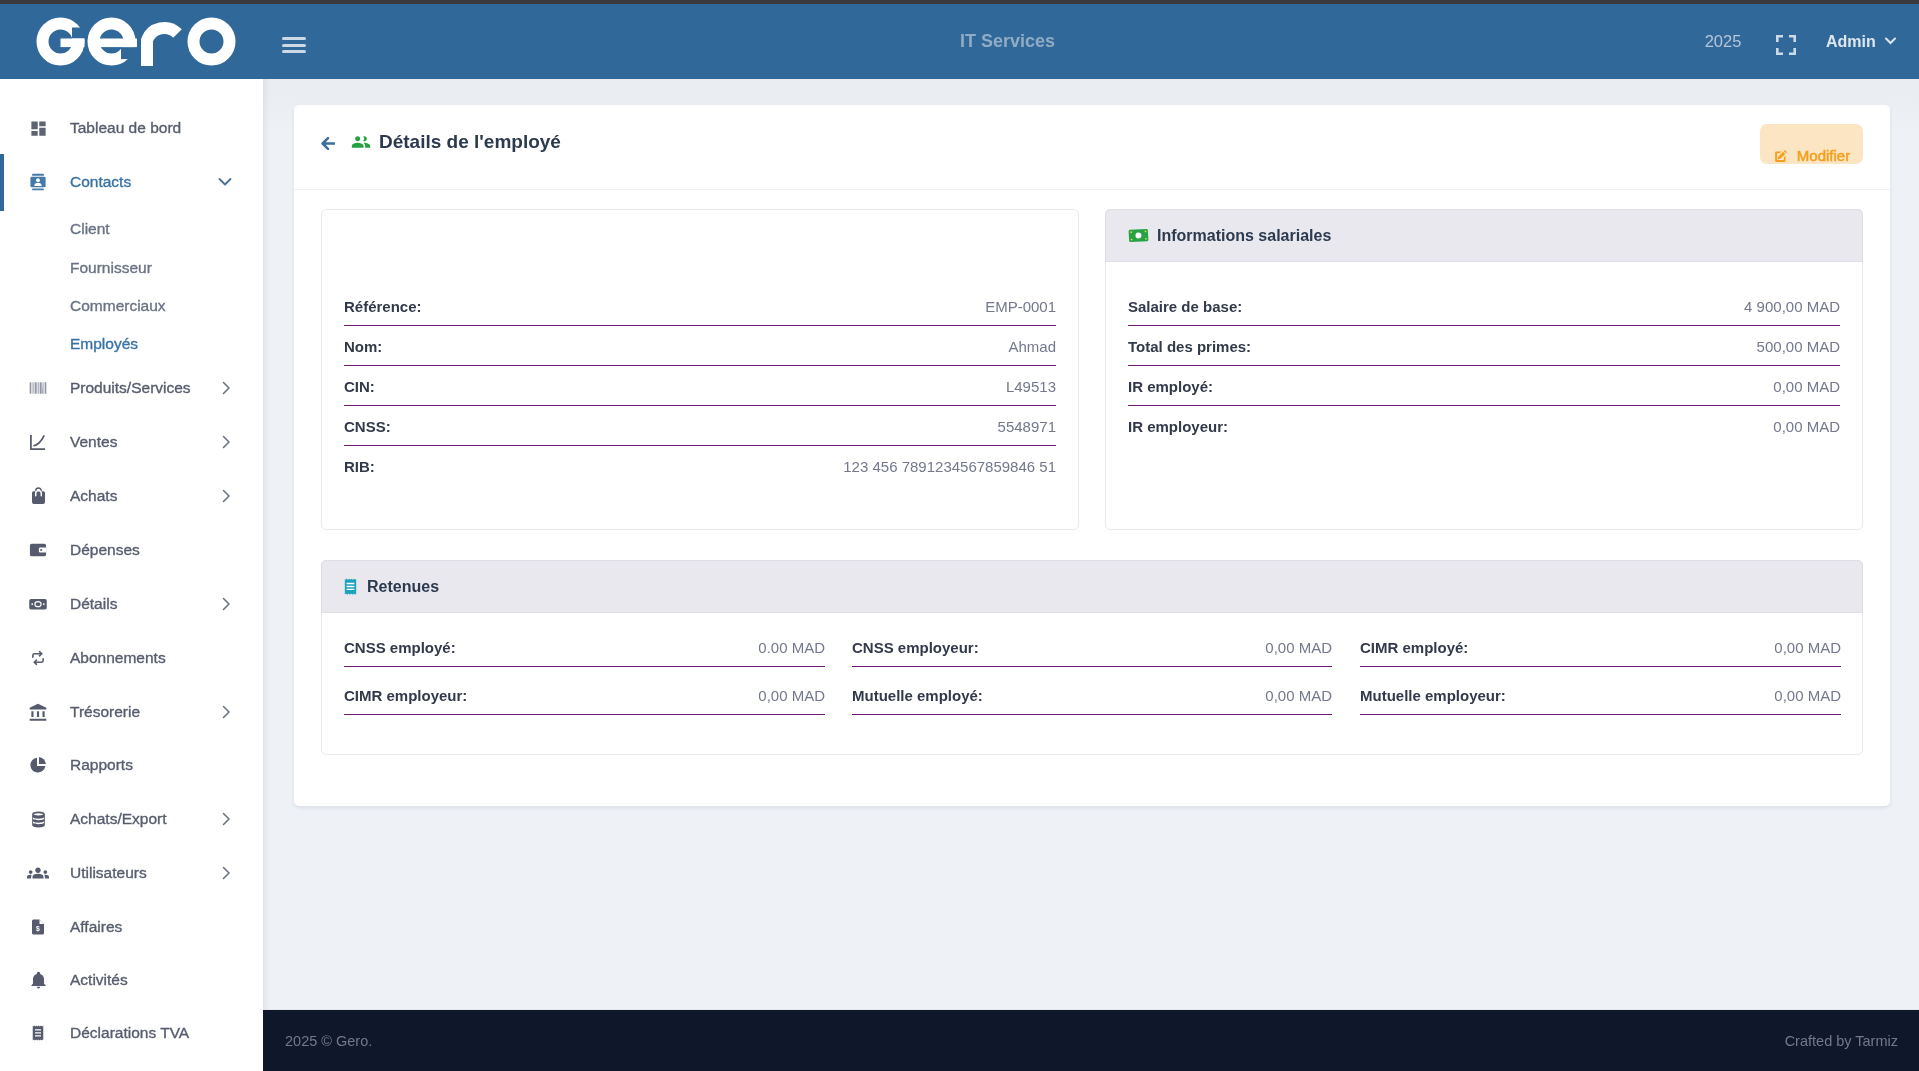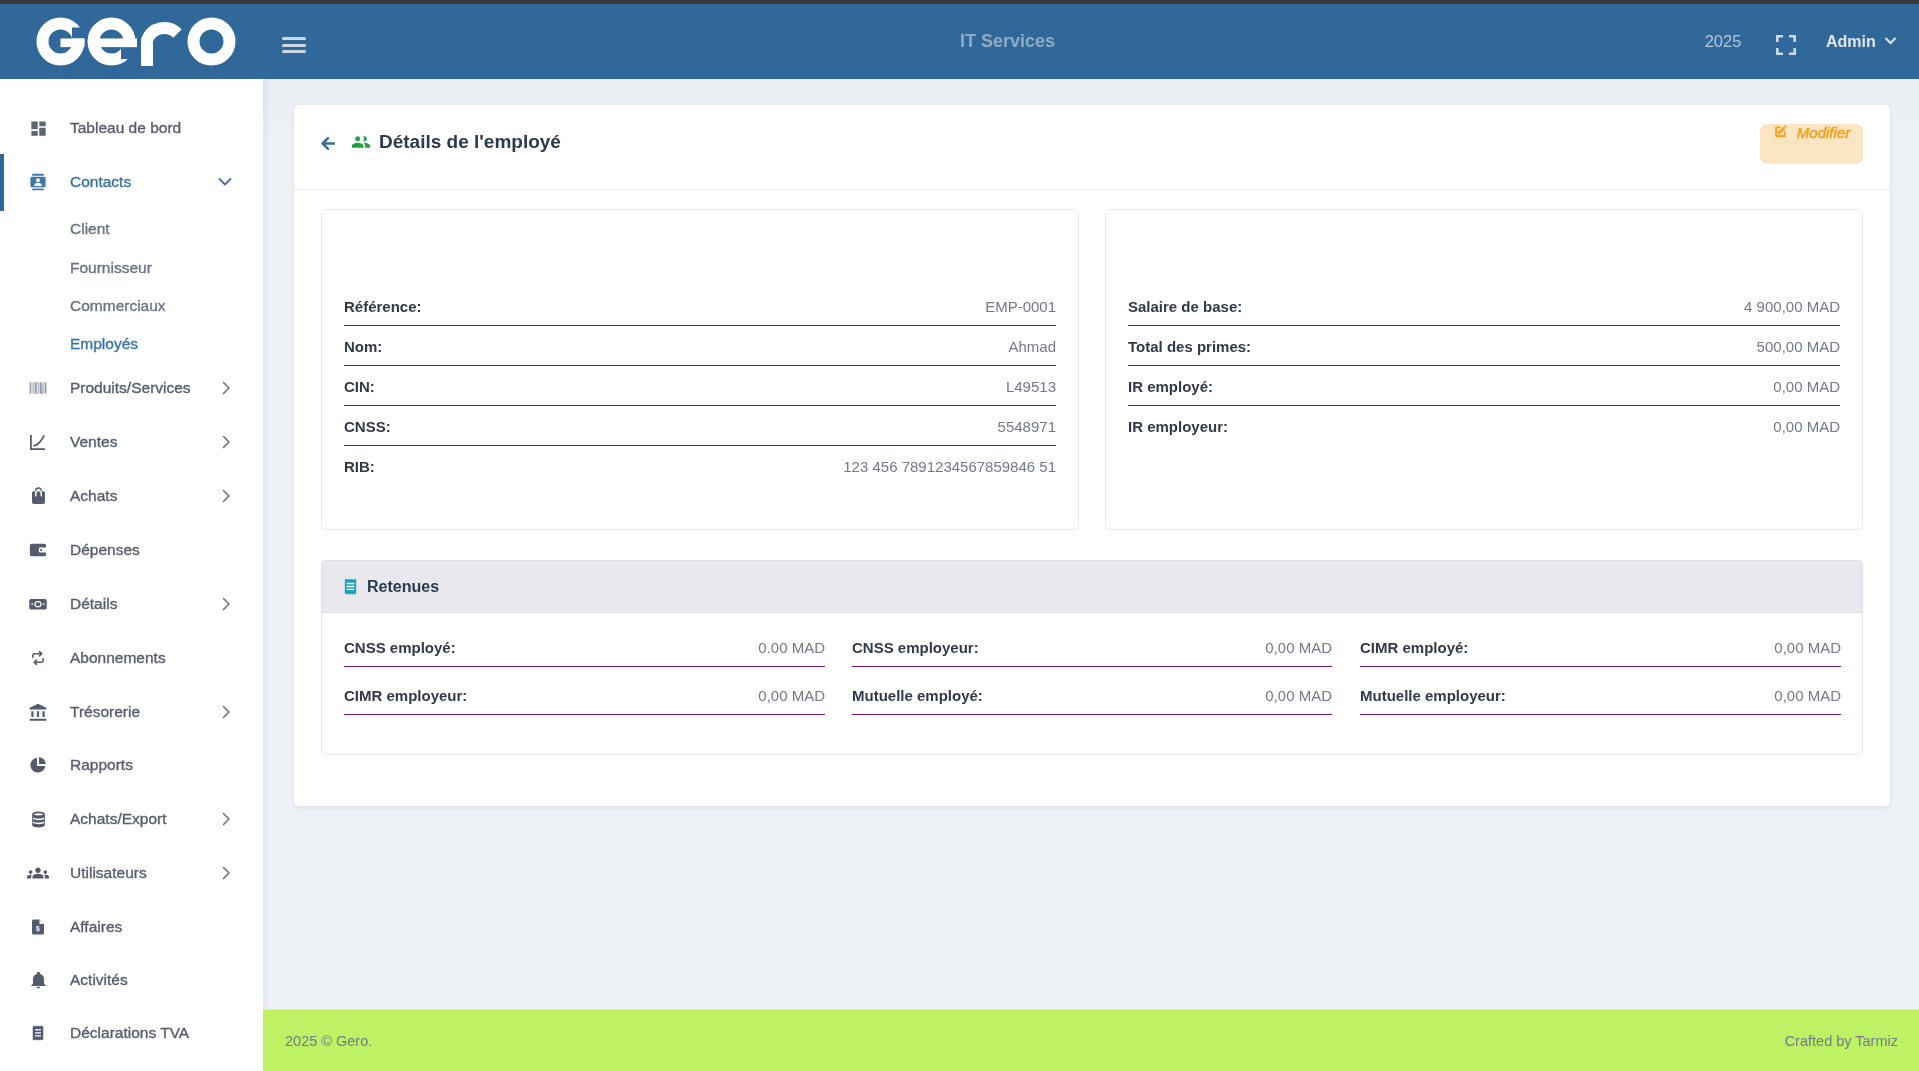--- a/index.html
+++ b/index.html
@@ -21,30 +21,30 @@
 .mi .chev { position:absolute; left:222px; top:50%; transform:translateY(-50%); display:flex; }
 .sub .txt { color:#6a7385; }
 .blue .txt { color:#3873a6; }
 #actbar { left:0; top:154px; width:4px; height:57px; background:#31689a; }
 #content { left:263px; top:79px; width:1656px; height:992px; background:linear-gradient(#e9edf2, #eef1f6 55px); box-shadow:inset 7px 0 7px -6px rgba(30,40,60,.10); }
 #card { position:absolute; left:294px; top:105px; width:1596px; height:701px; background:#fff; border-radius:5px; box-shadow:0 2px 4px rgba(15,34,58,.08); }
 #cardhead { position:absolute; left:0; top:0; width:1596px; height:85px; border-bottom:1px solid #eff1f5; }
 #backarrow { position:absolute; left:27px; top:31px; }
 #titleico { position:absolute; left:57px; top:27px; }
 #ptitle { position:absolute; left:85px; top:26px; font-size:19px; font-weight:bold; color:#2b3a4e; }
-#modbtn { position:absolute; left:1466px; top:19px; width:103px; height:40px; background:#fce5c3; border-radius:7px; color:#f3a01e; font-size:15px; -webkit-text-stroke:0.5px currentColor; display:flex; align-items:flex-start; justify-content:center; gap:9px;font-style:italic; }
+#modbtn { position:absolute; left:1466px; top:19px; width:103px; height:40px; background:#fce5c3; border-radius:7px; color:#f3a01e; font-size:15px; -webkit-text-stroke:0.5px currentColor; display:flex; align-items:flex-end; justify-content:center; gap:9px; }
 .icard { position:absolute; background:#fff; border:1px solid #e9eaf0; border-radius:5px; }
 .ichead { position:absolute; left:-1px; top:-1px; right:-1px; height:53px; background:#e8e8ee; border:1px solid #dddfe6; border-radius:5px 5px 0 0; display:flex; align-items:center; }
 .ichead .hico { display:flex; margin-left:22px; }
 .ichead .htxt { font-size:16px; font-weight:bold; color:#2b3a4e; margin-left:8px; }
 .row2 { position:absolute; height:40px; }
 .row2 .lab { position:absolute; left:0; top:50%; transform:translateY(-50%); font-weight:bold; font-size:15px; color:#32394a; white-space:nowrap; }
 .row2 .val { position:absolute; right:0; top:50%; transform:translateY(-50%); font-size:15px; color:#74788d; white-space:nowrap; }
 .row2.bb { border-bottom:1px solid #701a75; }
-#footer { position:absolute; left:263px; top:1009px; width:1656px; height:62px; background:#bef264; border-top:1px solid #e2e5ea; }
+#footer { position:absolute; left:263px; top:1009px; width:1656px; height:62px; background:#0f172a; border-top:1px solid #e2e5ea; }
 #footer .fl { position:absolute; left:22px; top:50%; transform:translateY(-50%); font-size:14.5px; color:#74788d; }
 #footer .fr { position:absolute; right:21px; top:50%; transform:translateY(-50%); font-size:14.5px; color:#74788d; }
 </style>
 </head>
 <body>
 <div id="topstrip" class="abs"></div>
 <div id="navbar" class="abs">
   <div id="logo" class="abs"><svg width="263" height="75" viewBox="0 0 263 75">
 <g stroke="#fff" stroke-width="12" fill="none">
 <circle cx="60.5" cy="37.5" r="18"></circle>
@@ -300,20 +300,35 @@
 <div class="row2 bb" style="left:22px; right:22px; top:196px">
         <div class="lab">CNSS:</div>
         <div class="val">5548971</div>
       </div>
 <div class="row2" style="left:22px; right:22px; top:236px">
         <div class="lab">RIB:</div>
         <div class="val">123 456 7891234567859846 51</div>
       </div>
   </div>
   <div class="icard" style="left:811px; top:104px; width:758px; height:321px;">
+    <div class="ichead">
+        <div class="hico">
+          <svg width="21" height="15" viewBox="0 0 24 17">
+            <g transform="rotate(-3 12 8.5)">
+              <rect x="1" y="1.5" width="22" height="14" rx="1.5" fill="#27a344"></rect>
+              <circle cx="12" cy="8.5" r="3.4" fill="#fff"></circle>
+              <circle cx="3.8" cy="4.3" r="1" fill="#e7e04a"></circle>
+              <circle cx="20.2" cy="4.3" r="1" fill="#e7e04a"></circle>
+              <circle cx="3.8" cy="12.7" r="1" fill="#e7e04a"></circle>
+              <circle cx="20.2" cy="12.7" r="1" fill="#e7e04a"></circle>
+            </g>
+          </svg>
+        </div>
+        <div class="htxt">Informations salariales</div>
+      </div>
 <div class="row2 bb" style="left:22px; right:22px; top:76px">
         <div class="lab">Salaire de base:</div>
         <div class="val">4 900,00 MAD</div>
       </div>
 <div class="row2 bb" style="left:22px; right:22px; top:116px">
         <div class="lab">Total des primes:</div>
         <div class="val">500,00 MAD</div>
       </div>
 <div class="row2 bb" style="left:22px; right:22px; top:156px">
         <div class="lab">IR employé:</div>

